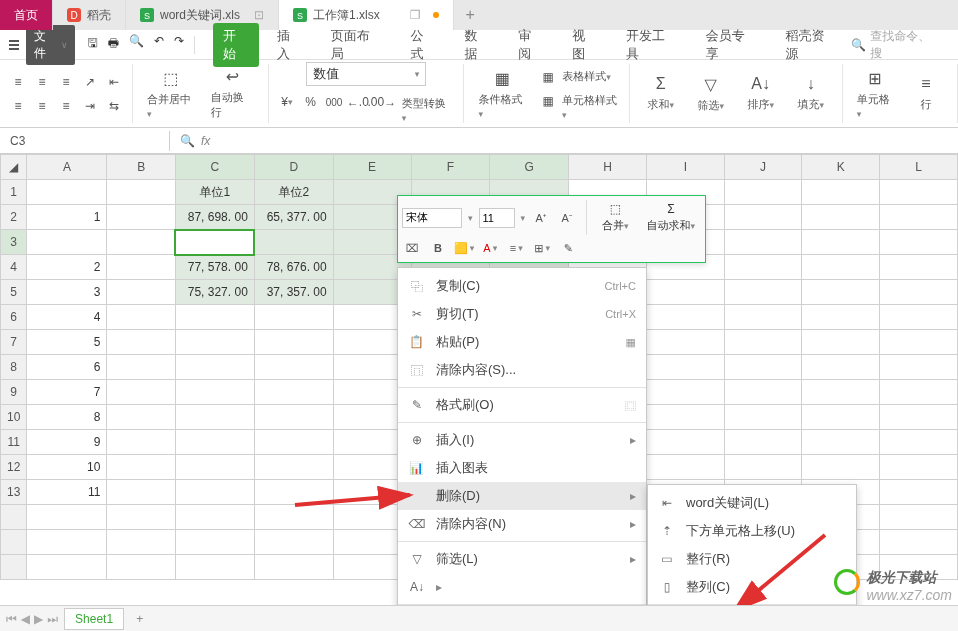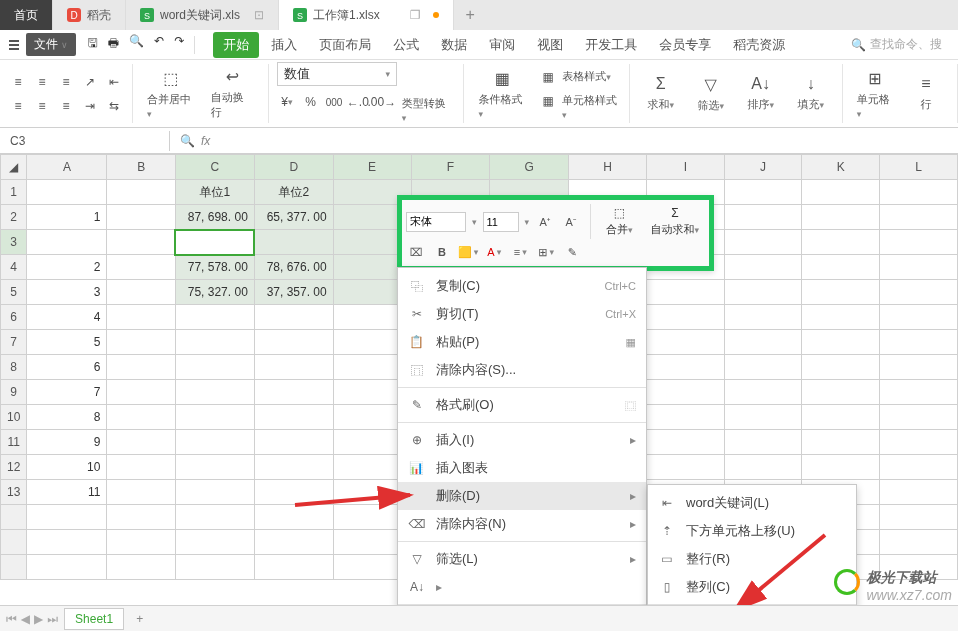--- a/index.html
+++ b/index.html
@@ -1,35 +1,35 @@
 <!DOCTYPE html>
 <html><head>
 <meta charset="utf-8">
 <style>
 * { box-sizing: border-box; margin: 0; padding: 0; }
 body { font-family: "Microsoft YaHei", sans-serif; font-size: 12px; color: #333; background: #fff; width: 958px; height: 631px; overflow: hidden; position: relative; }
 
 
 .tab-bar { display: flex; background: #e8e8e8; height: 30px; align-items: stretch; }
 .tab { display: flex; align-items: center; padding: 0 14px; gap: 6px; font-size: 12px; color: #555; position: relative; border-right: 1px solid #ddd; }
-.tab.home { background: #404040; color: #fff; }
+.tab.home { background: #be185d; color: #fff; }
 .tab.active { background: #fff; }
 .tab-icon { width: 14px; height: 14px; display: inline-block; }
 .tab-close { margin-left: 8px; color: #aaa; }
 .tab-add { padding: 0 12px; display:flex; align-items:center; color:#888; font-size:16px; }
 .tab-dot { width:6px; height:6px; border-radius:50%; background:#ff9800; margin-left:6px; }
 
 
 .menu-row { display: flex; align-items: center; height: 30px; padding: 0 6px; gap: 4px; border-bottom: 1px solid #e0e0e0; }
 .menu-three { width:16px; display:flex; flex-direction:column; gap:2px; padding:3px; }
 .menu-three span { height:2px; background:#555; }
 .file-btn { background:#555; color:#fff; padding:3px 8px; border-radius:2px; display:flex; align-items:center; gap:3px; font-size:12px; }
 .qat { display:flex; gap:10px; margin-left:8px; }
 .qat-sep { width:1px; background:#ddd; height:18px; margin:0 6px; }
-.menu-tabs { display:flex; gap:2px; margin-left:8px; }
+.menu-tabs { display:flex; gap:8px; margin-left:8px; }
 .menu-tab { padding: 4px 10px; color:#555; font-size:13px; border-radius:3px; }
 .menu-tab.active { background:#3da838; color:#fff; }
 .search-box { margin-left:auto; display:flex; align-items:center; gap:4px; color:#aaa; padding-right:10px; }
 
 
 .ribbon { display:flex; height: 68px; border-bottom:1px solid #d0d0d0; align-items:stretch; padding: 4px 0; }
 .ribbon-group { display:flex; flex-direction:column; align-items:center; justify-content:center; padding:0 8px; border-right:1px solid #e5e5e5; gap:2px; }
 .ribbon-group.horiz { flex-direction:row; gap:4px; }
 .rg-label { font-size:11px; color:#555; margin-top:2px; }
 .mini-grid { display:flex; flex-direction:column; gap:4px; }
@@ -56,21 +56,21 @@
 table.sheet td.active { background:#fff; outline:2px solid #3da838; outline-offset:-1px; }
 .hdr-row th { height:20px; }
 table.sheet td.hdr-cell { text-align:center;margin-left:22px; }
 
 
 .sheet-bar { position:absolute; bottom:0; left:0; right:0; height:26px; border-top:1px solid #d0d0d0; display:flex; align-items:center; background:#f5f5f5; padding:0 6px; gap:6px; }
 .sheet-nav { display:flex; gap:4px; color:#aaa; }
 .sheet-tab { padding:3px 10px; background:#fff; border:1px solid #ccc; color:#3da838; }
 
 
-.mini-toolbar { position:absolute; border:5px solid #22c55e; background:#fafafa; box-shadow:0 2px 6px rgba(0,0,0,.15); padding:4px; display:flex; flex-direction:column; gap:3px; }
+.mini-toolbar { position:absolute; border:1px solid #22c55e; background:#fafafa; box-shadow:0 2px 6px rgba(0,0,0,.15); padding:4px; display:flex; flex-direction:column; gap:3px; }
 .mt-row { display:flex; align-items:center; gap:6px; }
 .mt-sep-v { width:1px; background:#ddd; align-self:stretch; margin:0 3px; }
 .mt-font { width:60px; height:20px; border:1px solid #ccc; font-size:11px; padding:1px 3px; background:#fff; }
 .mt-size { width:36px; height:20px; border:1px solid #ccc; font-size:11px; padding:1px 3px; background:#fff; }
 .mt-btn { min-width:20px; height:20px; display:flex; align-items:center; justify-content:center; color:#555; gap:2px; font-size:11px; }
 .mt-big { display:flex; flex-direction:column; align-items:center; padding:2px 6px; gap:2px; }
 
 
 .context-menu { position:absolute; width:250px; background:#fff; border:1px solid #c8c8c8; box-shadow:0 3px 8px rgba(0,0,0,.2); padding:4px 0; }
 .cm-item { display:flex; align-items:center; height:28px; padding:0 10px; gap:10px; color:#444; }
@@ -200,21 +200,21 @@
   <div class="ribbon-group horiz">
     <div class="big-btn">
         <span class="ico">⬚</span>
         <span class="rg-label"><span>合并居中</span><span class="caret">▾</span></span>
       </div>
     <div class="big-btn">
         <span class="ico">↩</span>
         <span class="rg-label">自动换行</span>
       </div>
   </div>
-  <div class="ribbon-group" style="align-items:flex-start">
+  <div class="ribbon-group" style="align-items:center">
     <div class="drop" style="width:120px">
         <span style="flex:1">数值</span>
         <span class="caret">▾</span>
       </div>
     <div class="mini-row" style="margin-top:4px">
       <div class="mini-btn">¥ <span class="caret">▾</span></div>
       <div class="mini-btn">%</div>
       <div class="mini-btn">
           <sup>000</sup>
         </div>

